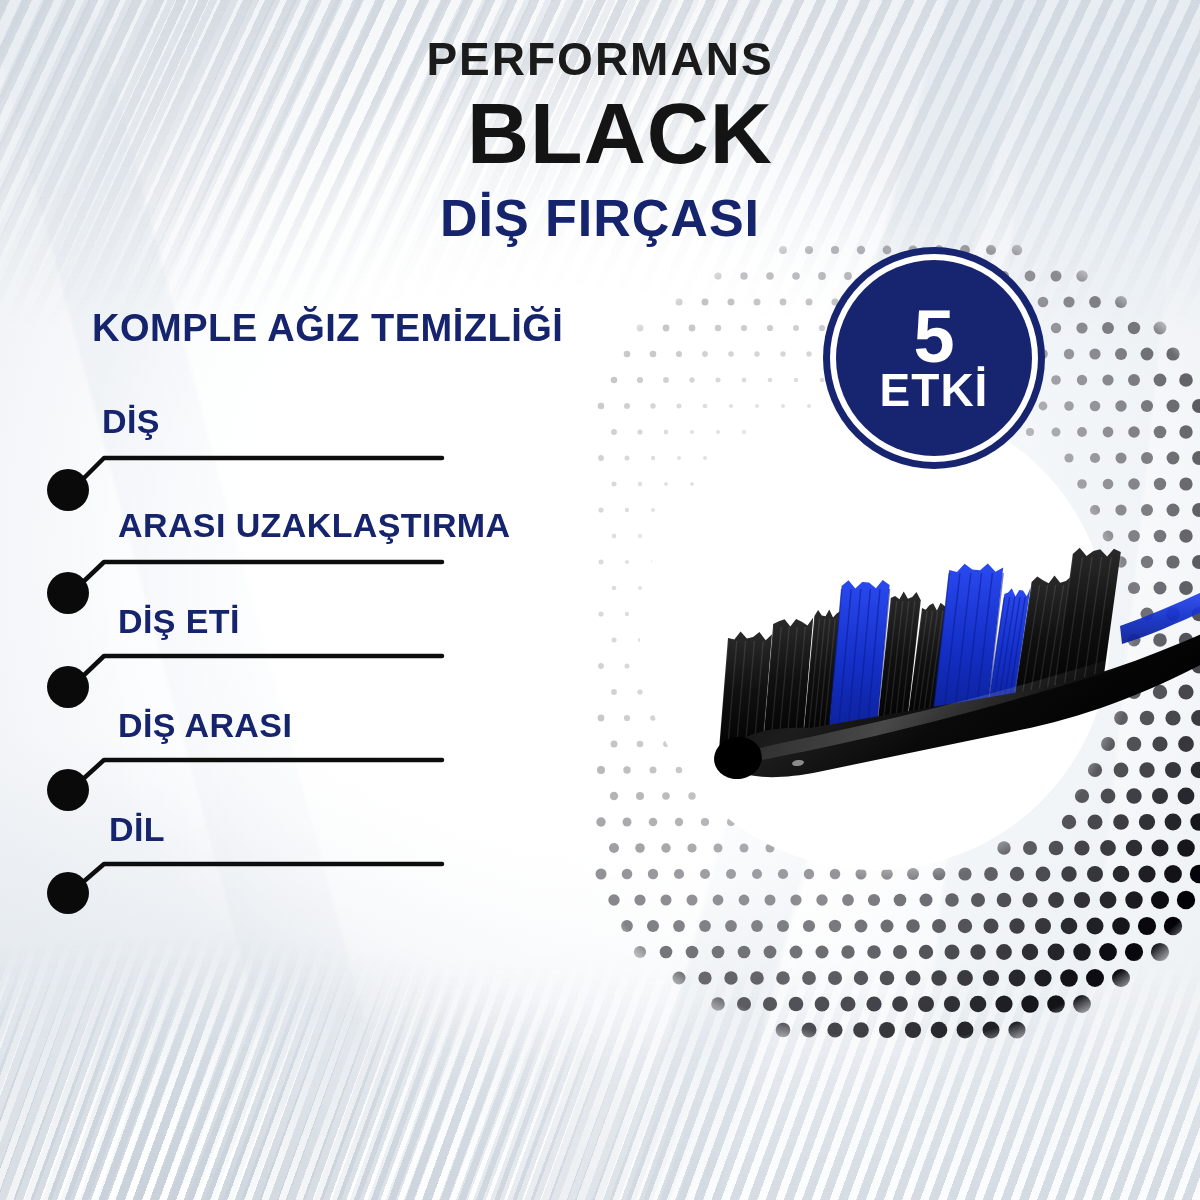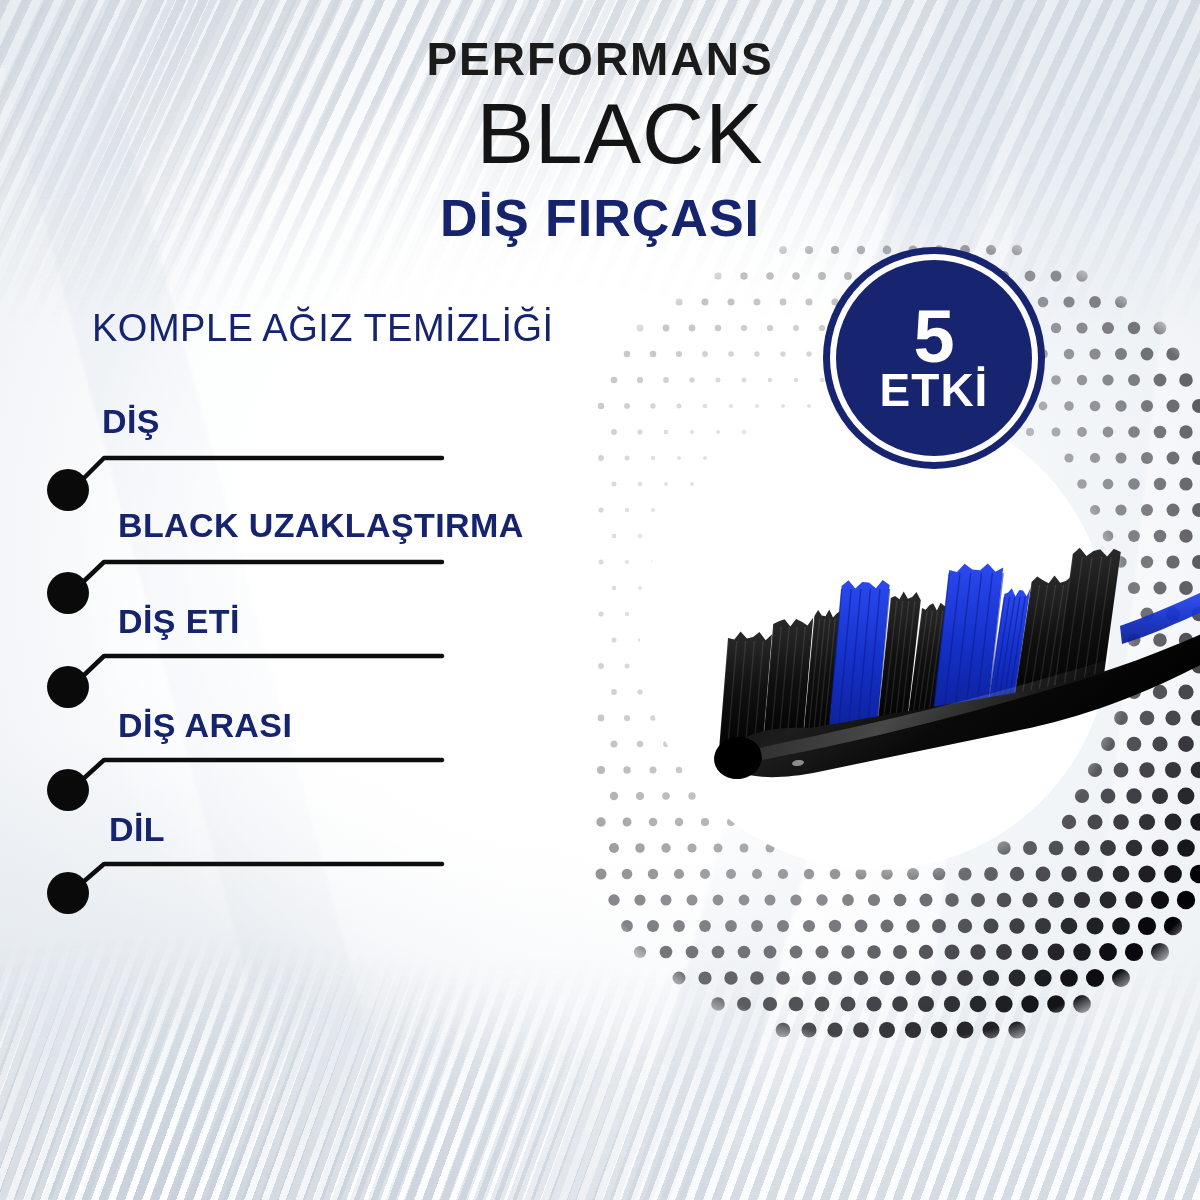--- a/index.html
+++ b/index.html
@@ -85,35 +85,35 @@
   .header{
     position:absolute;left:0;top:0;width:1200px;
     text-align:center;
   }
   .t-performans{
     font-size:46px;font-weight:bold;letter-spacing:2px;
     color:#1b1b1b;line-height:1;
     margin-top:36px;
   }
   .t-black{
-    font-size:86px;font-weight:normal;letter-spacing:1px;
+    font-size:86px;font-weight:bold;letter-spacing:1px;
     color:#141414;line-height:1;
     margin-top:8px;
     margin-left:40px;
   }
   .t-sub{
     font-size:52px;font-weight:bold;letter-spacing:1px;
     color:#16246e;line-height:1;
     margin-top:16px;
   }
 
   
   .section-title{
     position:absolute;left:92px;top:307px;
-    font-size:38px;font-weight:normal;letter-spacing:.5px;
+    font-size:38px;font-weight:bold;letter-spacing:.5px;
     color:#16246e;
     white-space:nowrap;
   }
   .feature-label{
     position:absolute;
     font-size:34px;font-weight:bold;letter-spacing:.4px;
     color:#16246e;
     white-space:nowrap;
   }
 
@@ -626,21 +626,21 @@
       <path d="M442 656 L 104 656 L 82 677" fill="none" stroke="#0d0d0d" stroke-width="4.5" stroke-linecap="round" stroke-linejoin="round"></path>
       <circle cx="68" cy="687" r="21" fill="#0a0a0a"></circle>
       <path d="M442 760 L 104 760 L 82 780" fill="none" stroke="#0d0d0d" stroke-width="4.5" stroke-linecap="round" stroke-linejoin="round"></path>
       <circle cx="68" cy="790" r="21" fill="#0a0a0a"></circle>
       <path d="M442 864 L 104 864 L 82 883" fill="none" stroke="#0d0d0d" stroke-width="4.5" stroke-linecap="round" stroke-linejoin="round"></path>
       <circle cx="68" cy="893" r="21" fill="#0a0a0a"></circle>
     </svg>
 
   <div id="feature-labels">
       <div class="feature-label" style="left:102px;top:402px">DİŞ</div>
-      <div class="feature-label" style="left:118px;top:506px">BLACK UZAKLAŞTIRMA</div>
+      <div class="feature-label" style="left:118px;top:506px">ARASI UZAKLAŞTIRMA</div>
       <div class="feature-label" style="left:118px;top:602px">DİŞ ETİ</div>
       <div class="feature-label" style="left:118px;top:706px">DİŞ ARASI</div>
       <div class="feature-label" style="left:109px;top:810px">DİL</div>
     </div>
 
   <div class="badge">
     <div class="badge-num">5</div>
     <div class="badge-word">ETKİ</div>
   </div>
 

